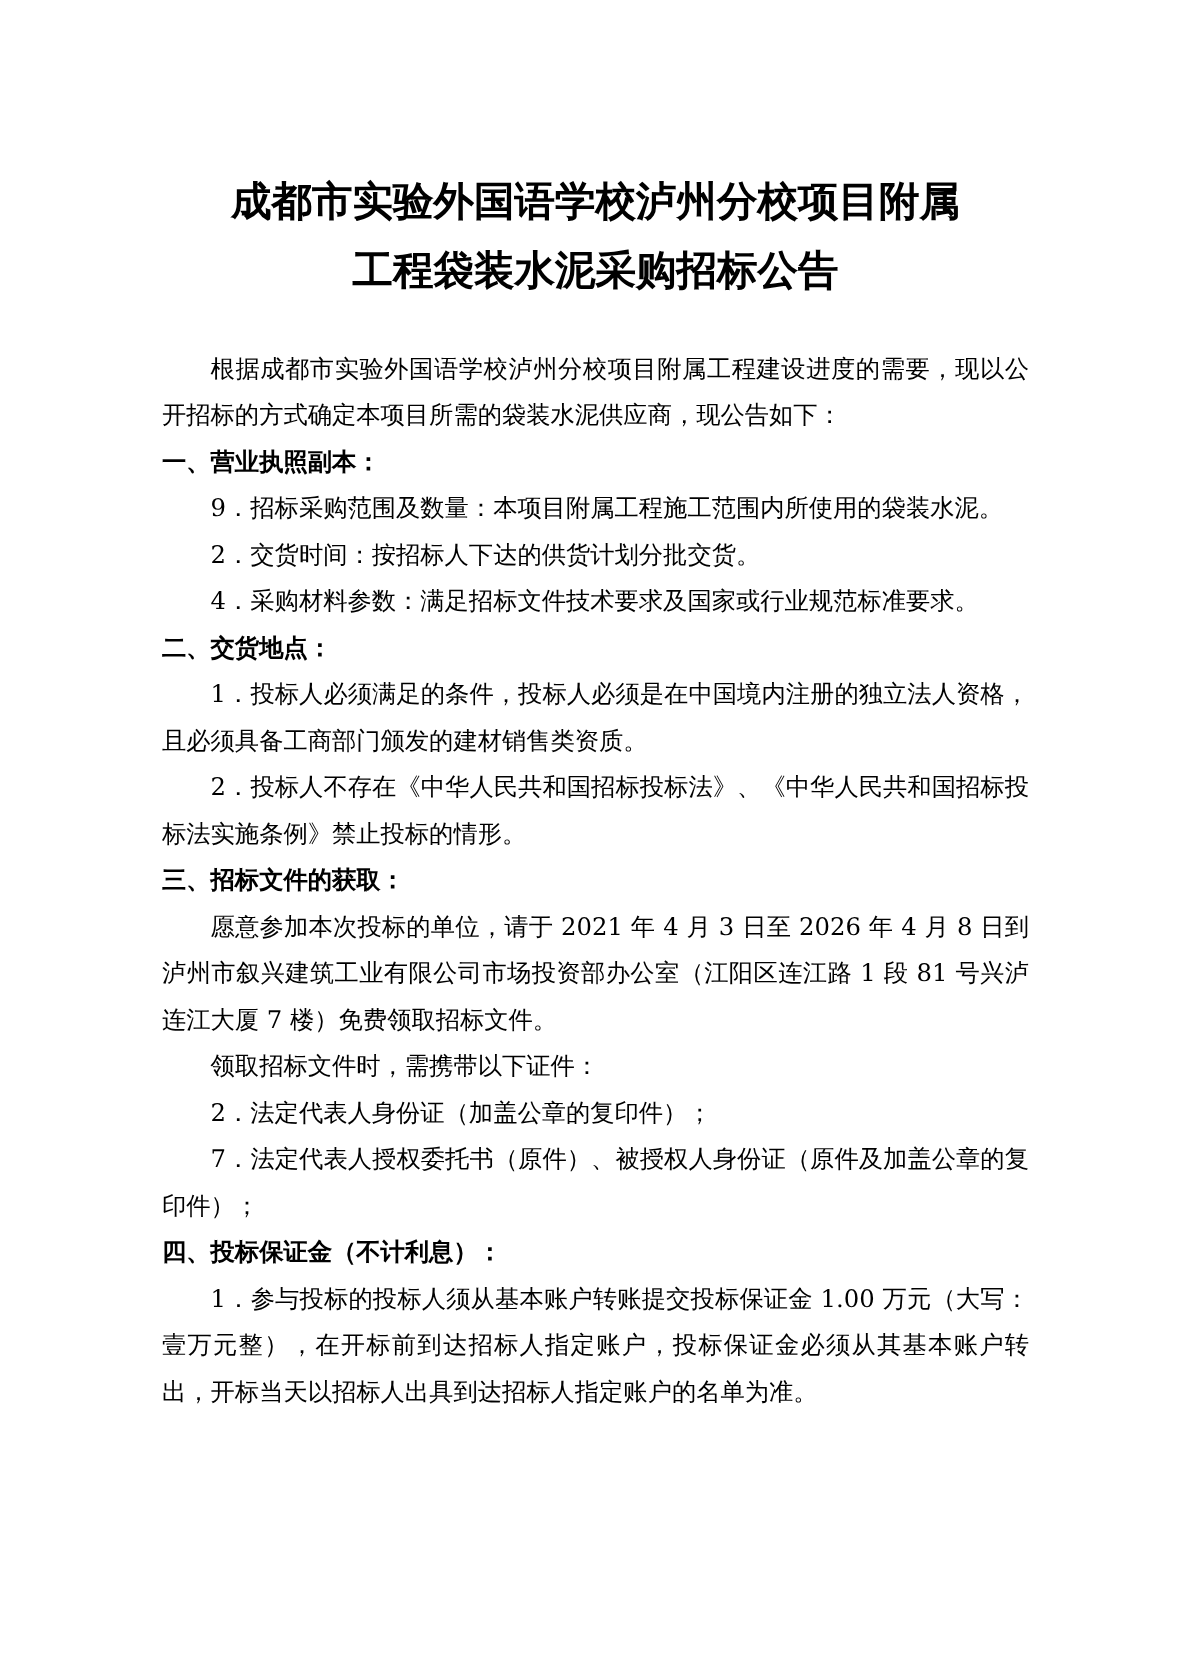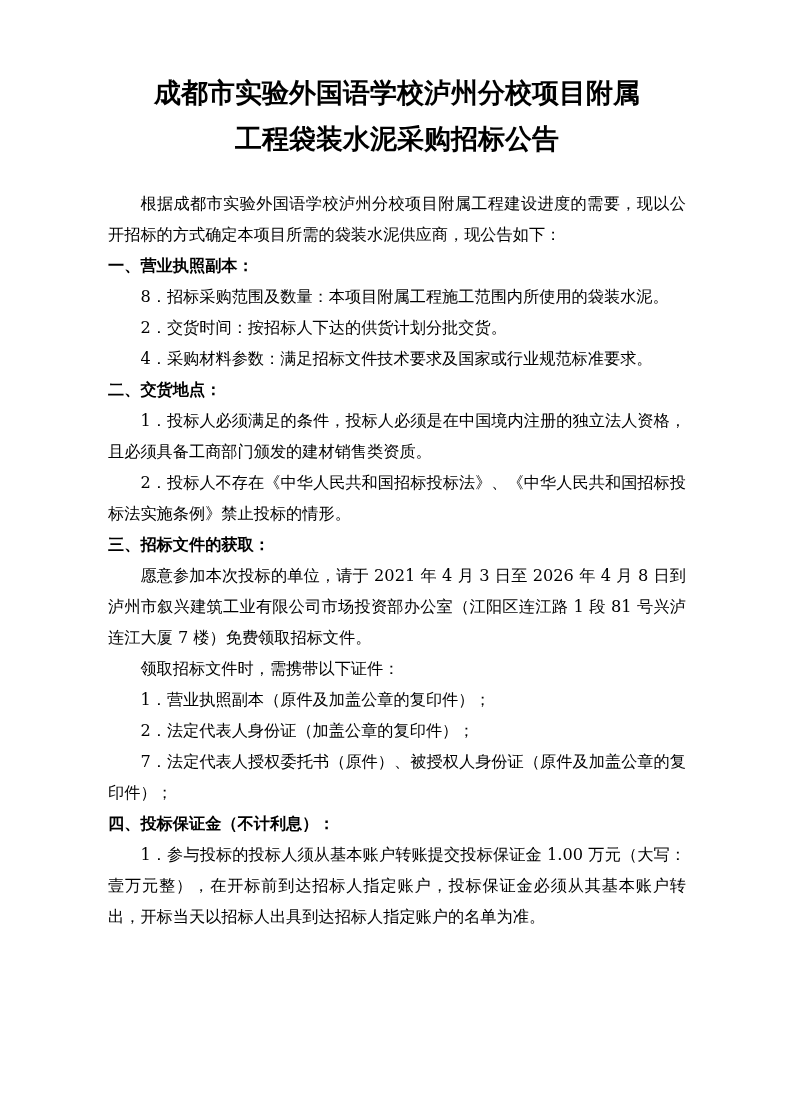--- a/index.html
+++ b/index.html
@@ -10,21 +10,21 @@
   body {
     width: 794px;
     height: 1108px;
     font-family: "DejaVu Serif", "Liberation Serif", serif;
     color: #000000;
   }
   .page {
     width: 794px;
     height: 1108px;
     box-sizing: border-box;
-    padding: 70px 108px 40px 108px;
+    padding: 112px 108px 40px 108px;
     position: relative;
   }
   .doc-title {
     font-family: "DejaVu Sans", "Liberation Sans", sans-serif;
     font-weight: bold;
     font-size: 27px;
     line-height: 46px;
     text-align: center;
     letter-spacing: 0px;
     margin: 0 0 26px 0;
@@ -61,31 +61,30 @@
 <div class="page">
 
   <div class="doc-title">
     <span class="line">成都市实验外国语学校泸州分校项目附属</span>
     <span class="line">工程袋装水泥采购招标公告</span>
   </div>
 
   <p class="indent2">根据成都市实验外国语学校泸州分校项目附属工程建设进度的需要，现以公开招标的方式确定本项目所需的袋装水泥供应商，现公告如下：</p>
 
   <p class="heading">一、营业执照副本：</p>
-  <p class="item">8．招标采购范围及数量：本项目附属工程施工范围内所使用的袋装水泥。</p>
+  <p class="item">9．招标采购范围及数量：本项目附属工程施工范围内所使用的袋装水泥。</p>
   <p class="item">2．交货时间：按招标人下达的供货计划分批交货。</p>
   <p class="item">4．采购材料参数：满足招标文件技术要求及国家或行业规范标准要求。</p>
 
   <p class="heading">二、交货地点：</p>
   <p class="item">1．投标人必须满足的条件，投标人必须是在中国境内注册的独立法人资格，且必须具备工商部门颁发的建材销售类资质。</p>
   <p class="item">2．投标人不存在《中华人民共和国招标投标法》、《中华人民共和国招标投标法实施条例》禁止投标的情形。</p>
 
   <p class="heading">三、招标文件的获取：</p>
   <p class="item">愿意参加本次投标的单位，请于 2021 年 4 月 3 日至 2026 年 4 月 8 日到泸州市叙兴建筑工业有限公司市场投资部办公室（江阳区连江路 1 段 81 号兴泸连江大厦 7 楼）免费领取招标文件。</p>
   <p class="item">领取招标文件时，需携带以下证件：</p>
-  <p class="item">1．营业执照副本（原件及加盖公章的复印件）；</p>
   <p class="item">2．法定代表人身份证（加盖公章的复印件）；</p>
   <p class="item">7．法定代表人授权委托书（原件）、被授权人身份证（原件及加盖公章的复印件）；</p>
 
   <p class="heading">四、投标保证金（不计利息）：</p>
   <p class="item">1．参与投标的投标人须从基本账户转账提交投标保证金 1.00 万元（大写：壹万元整），在开标前到达招标人指定账户，投标保证金必须从其基本账户转出，开标当天以招标人出具到达招标人指定账户的名单为准。</p>
 
 </div>
 
 </body></html>

